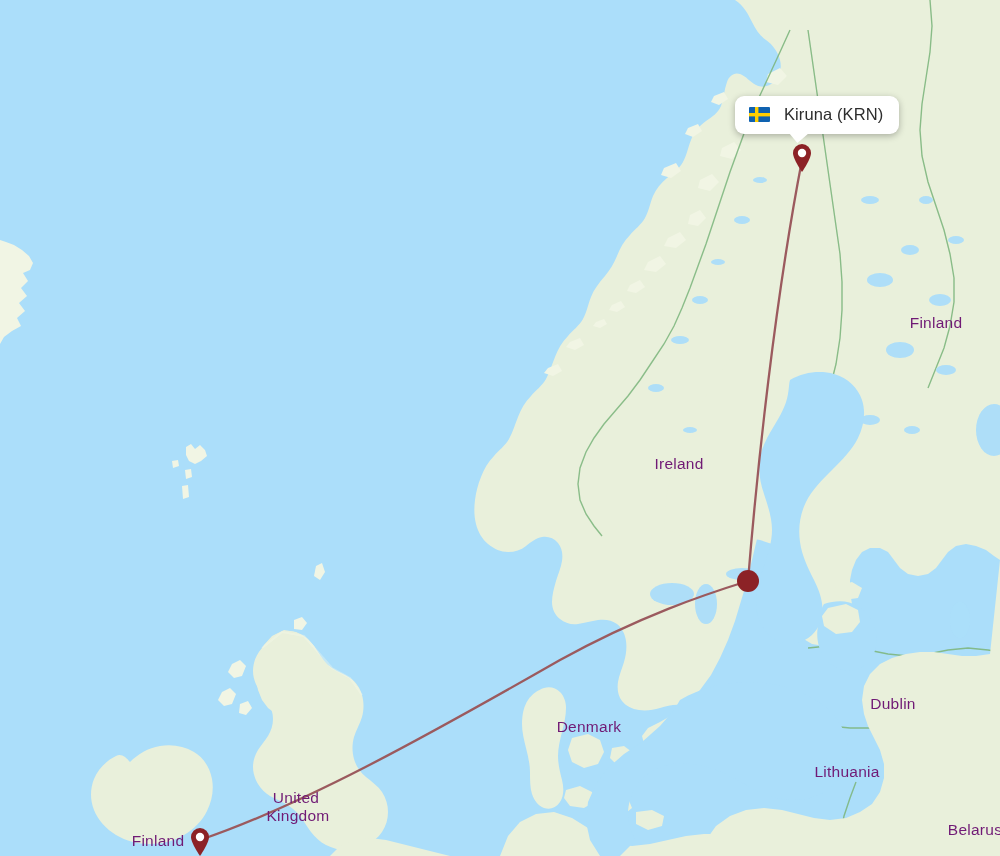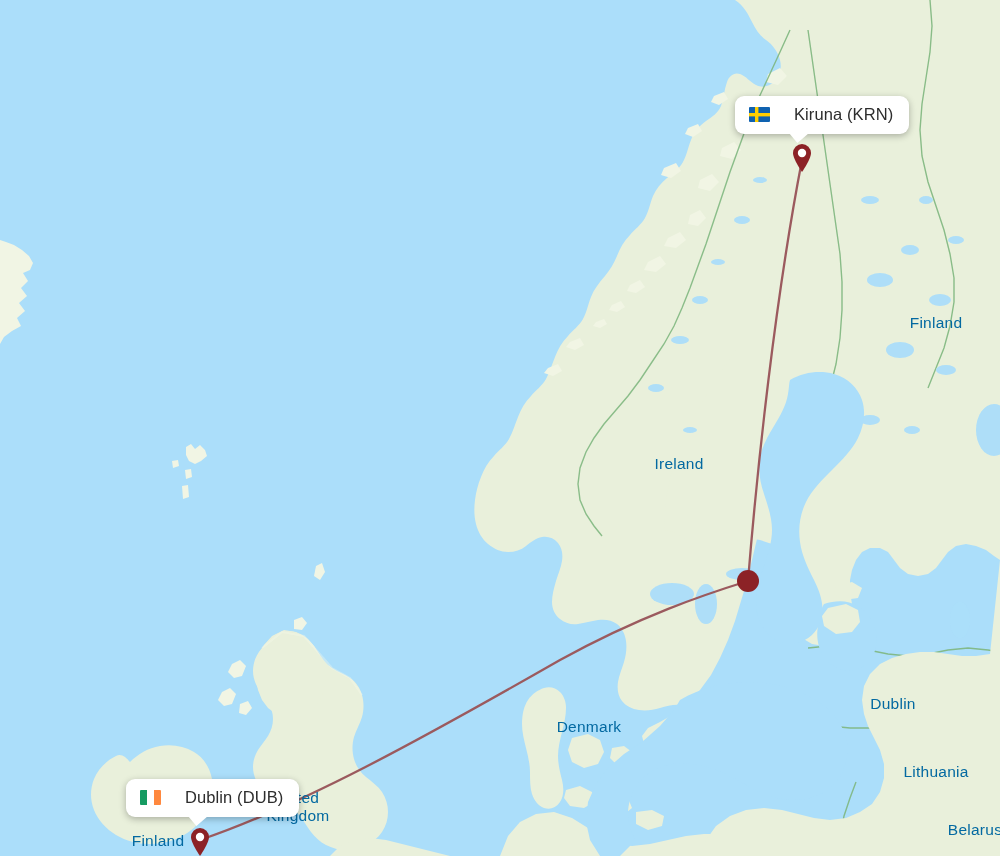--- a/index.html
+++ b/index.html
@@ -21,37 +21,37 @@
   #map-svg {
     position: absolute;
     left: 0;
     top: 0;
     width: 1000px;
     height: 856px;
     display: block;
   }
   .country-label {
     position: absolute;
-    color: #0369a1;
+    color: #701a75;
     font-size: 15.5px;
     font-family: "Liberation Sans", sans-serif;
     letter-spacing: 0.25px;
     white-space: pre;
     pointer-events: none;
     line-height: 19px;
   }
   .marker-bubble {
     position: absolute;
     background: #ffffff;
     border-radius: 9px;
     box-shadow: 0 2px 7px rgba(0,0,0,0.28);
     padding: 9px 16px 10px 14px;
     display: flex;
     align-items: center;
-    gap: 24px;
+    gap: 14px;
     white-space: nowrap;
     z-index: 20;
   }
   .marker-bubble .bubble-text {
     font-size: 16.5px;
     color: #2d2d2d;
     font-family: "Liberation Sans", sans-serif;
     letter-spacing: 0.1px;
   }
   .bubble-tail {
@@ -761,21 +761,21 @@
   </svg>
 
   <div class="country-label" style="left:936px; top:313px; transform:translateX(-50%);">Finland</div>
 
   <div class="country-label" style="left:679px; top:454px; transform:translateX(-50%);">Ireland</div>
 
   <div class="country-label" style="left:550px; top:717px; transform:translateX(-50%);margin-left:39px;">Denmark</div>
 
   <div class="country-label" style="left:893px; top:694px; transform:translateX(-50%);">Dublin</div>
 
-  <div class="country-label" style="left:936px; top:762px; transform:translateX(-50%);">Lithuania</div>
+  <div class="country-label" style="left:847px; top:762px; transform:translateX(-50%);">Lithuania</div>
 
   <div class="country-label" style="left:975px; top:820px; transform:translateX(-50%);">Belarus</div>
 
   <div class="country-label" style="left:158px; top:831px; transform:translateX(-50%);">Finland</div>
 
   <div class="country-label" style="left:296px; top:788px; transform:translateX(-50%);">United</div>
 
   <div class="country-label" style="left:298px; top:806px; transform:translateX(-50%);">Kingdom</div>
 
   <div class="marker-bubble" style="left:735px; top:96px;">
@@ -783,25 +783,14 @@
       <svg viewBox="0 0 21 15" width="21" height="15" aria-hidden="true">
         <rect width="21" height="15" fill="#0F62B0"></rect>
         <rect x="0" y="6" width="21" height="3.4" fill="#FFCE00"></rect>
         <rect x="6" y="0" width="3.4" height="15" fill="#FFCE00"></rect>
       </svg>
     </span>
     <span class="bubble-text">Kiruna (KRN)</span>
     <span class="bubble-tail" style="left:54px;"></span>
   </div>
 
-  <div class="marker-bubble" style="left:126px; top:779px;">
-    <span class="flag">
-      <svg viewBox="0 0 21 15" width="21" height="15" aria-hidden="true">
-        <rect x="0" y="0" width="7" height="15" fill="#169B62"></rect>
-        <rect x="7" y="0" width="7" height="15" fill="#FFFFFF"></rect>
-        <rect x="14" y="0" width="7" height="15" fill="#FF883E"></rect>
-      </svg>
-    </span>
-    <span class="bubble-text">Dublin (DUB)</span>
-    <span class="bubble-tail" style="left:62px;"></span>
-  </div>
 
 </div>
 
 </body></html>

